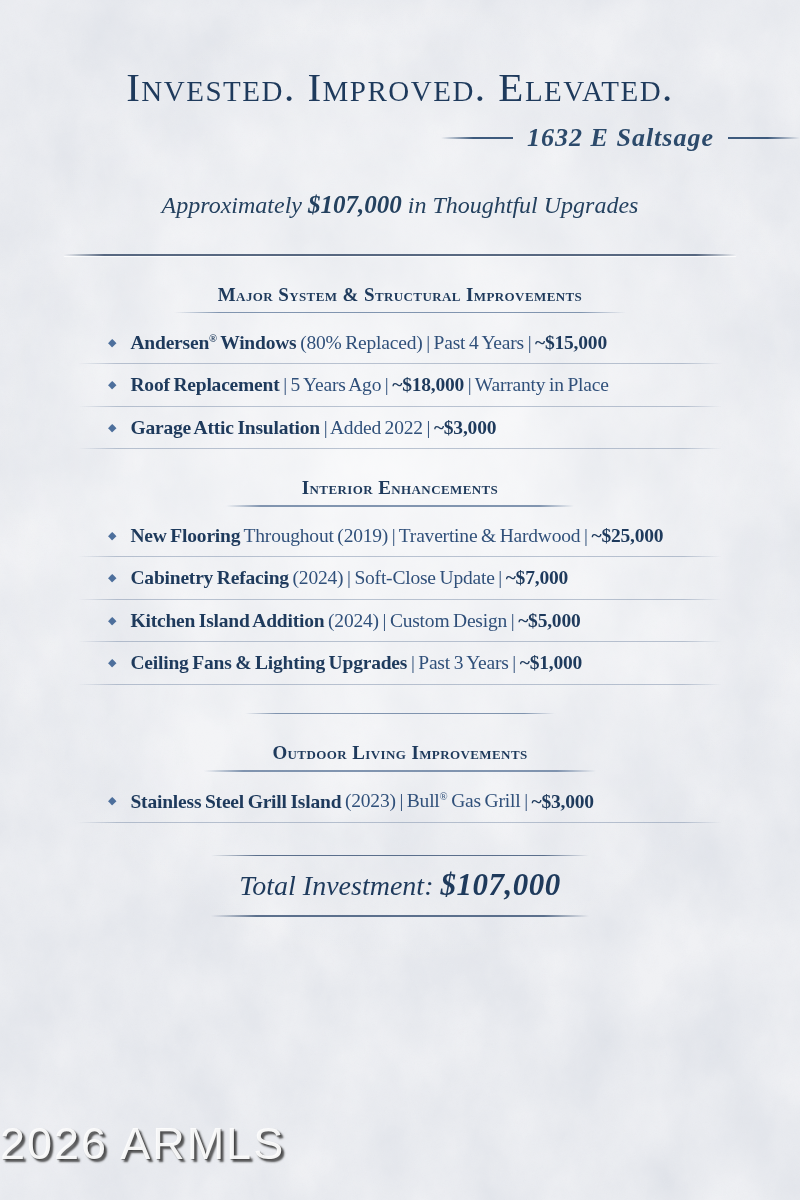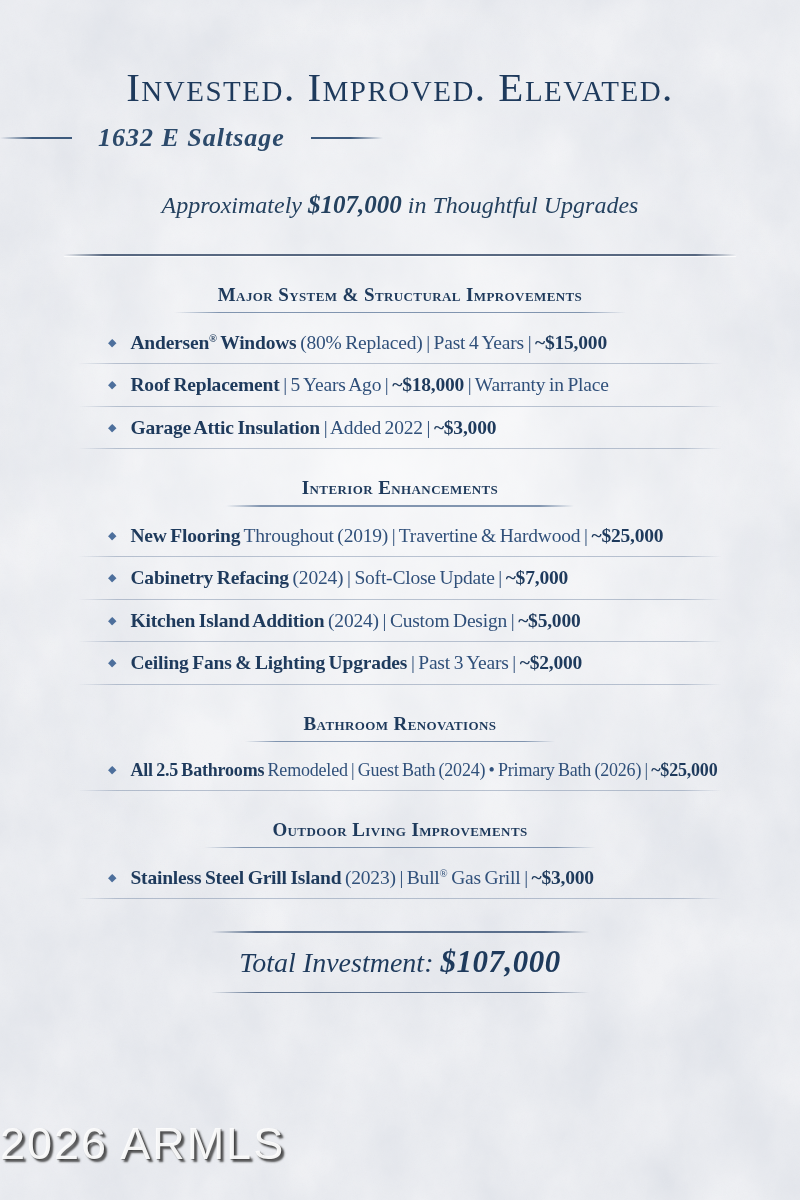--- a/index.html
+++ b/index.html
@@ -10,21 +10,21 @@
   }
   *{margin:0;padding:0;box-sizing:border-box;}
   html,body{width:800px;}
   body{font-family:"Liberation Serif", serif;}
   .page{position:relative;width:800px;height:1200px;overflow:hidden;background:#f1f2f5;}
   .marble{position:absolute;inset:0;display:block;}
   .haze{position:absolute;inset:0;background:radial-gradient(ellipse 75% 55% at 50% 40%, rgba(255,255,255,0.65), rgba(255,255,255,0) 75%);}
   .content{position:absolute;inset:0;padding-top:64px;text-align:center;color:var(--navy);}
 
   .title{font-size:41px;font-weight:400;font-variant:small-caps;letter-spacing:1.5px;line-height:1.15;color:var(--navy);}
-  .address-row{display:flex;align-items:center;justify-content:flex-start;gap:26px;margin-top:10px;height:34px;}
+  .address-row{display:flex;align-items:center;justify-content:flex-end;gap:14px;margin-top:10px;height:34px;}
   .addr-rule{width:72px;height:2px;}
   .addr-rule.left{background:linear-gradient(90deg, rgba(61,90,125,0), var(--rule) 45%, var(--rule));}
   .addr-rule.right{background:linear-gradient(270deg, rgba(61,90,125,0), var(--rule) 45%, var(--rule));}
   .address{font-size:26px;font-style:italic;font-weight:700;letter-spacing:1px;color:#2c4a6b;}
 
   .tagline{margin-top:36px;font-size:24px;font-style:italic;color:#24415f;height:30px;}
   .tagline b{font-size:25px;font-weight:700;}
 
   .top-divider{width:672px;height:2px;margin:33px auto 0;
     background:linear-gradient(90deg, rgba(50,70,100,0), rgba(50,70,100,.8) 6%, rgba(50,70,100,.8) 94%, rgba(50,70,100,0));
@@ -133,34 +133,27 @@
     <span class="item-text"><b>Cabinetry Refacing</b><span> (2024) | Soft-Close Update | </span><b>~$7,000</b></span>
   </li>
 
   <li class="item">
     <span class="bullet">◆</span>
     <span class="item-text"><b>Kitchen Island Addition</b><span> (2024) | Custom Design | </span><b>~$5,000</b></span>
   </li>
 
   <li class="item">
     <span class="bullet">◆</span>
-    <span class="item-text"><b>Ceiling Fans &amp; Lighting Upgrades</b><span> | Past 3 Years | </span><b>~$2,000</b></span>
+    <span class="item-text"><b>Ceiling Fans &amp; Lighting Upgrades</b><span> | Past 3 Years | </span><b>~$1,000</b></span>
   </li>
 </ul>
   </section>
 
   <section class="sec">
-    <h2 class="sec-heading">Bathroom Renovations</h2>
     <div class="sec-underline"></div>
-    <ul class="items">
-  <li class="item small">
-    <span class="bullet">◆</span>
-    <span class="item-text"><b>All 2.5 Bathrooms</b><span> Remodeled | Guest Bath (2024) • Primary Bath (2026) | </span><b>~$25,000</b></span>
-  </li>
-</ul>
   </section>
 
   <section class="sec">
     <h2 class="sec-heading">Outdoor Living Improvements</h2>
     <div class="sec-underline"></div>
     <ul class="items">
 
   <li class="item">
     <span class="bullet">◆</span>
     <span class="item-text"><b>Stainless Steel Grill Island</b><span> (2023) | Bull<sup class="reg">®</sup> Gas Grill | </span><b>~$3,000</b></span>

